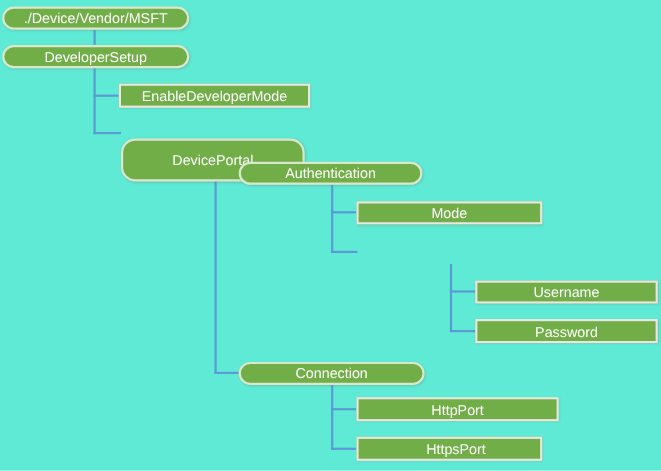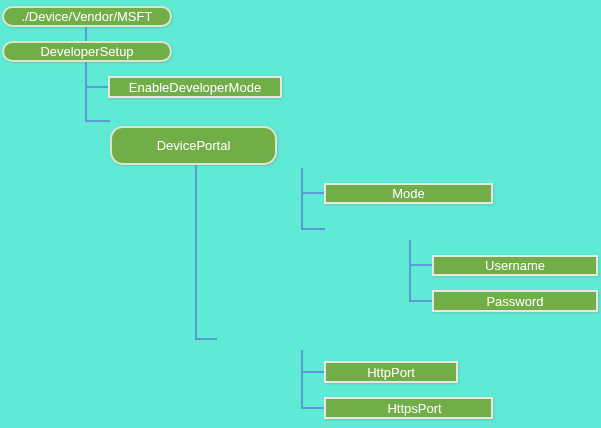--- a/index.html
+++ b/index.html
@@ -45,21 +45,21 @@
   #n0 {left:2px;   top:6px;   width:170px; height:21px;}
   #n1 {left:2px;   top:41px;  width:170px; height:21px;}
   #n2 {left:108px; top:76px;  width:174px; height:22px;}
   #n3 {left:110px; top:126px; width:167px; height:39px;}
   #n4 {left:217px; top:147px; width:167px; height:21px;}
   #n5 {left:324px; top:183px; width:169px; height:21px;}
   #n6 {left:325px; top:218px; width:170px; height:22px;}
   #n7 {left:432px; top:255px; width:166px; height:21px;}
   #n8 {left:432px; top:290px; width:166px; height:22px;}
   #n9 {left:217px; top:329px; width:169px; height:21px;}
-  #n10{left:324px; top:361px; width:134px; height:22px;}
+  #n10{left:324px; top:361px; width:184px; height:22px;}
   #n11{left:324px; top:397px; width:169px; height:22px;padding-left:12px;}
 
   
   #cA {left:85px;  top:27px;  height:14px;}
   #cB {left:85px;  top:62px;  height:60px;}
   #cB1{left:85px;  top:86px;  width:23px;}
   #cB2{left:85px;  top:120px; width:25px;}
   #cC {left:195px; top:133px; height:207px;}
   #cC1{left:195px; top:156px; width:22px;}
   #cC2{left:195px; top:338px; width:22px;}
@@ -92,19 +92,21 @@
   <div class="hline" id="cE1"></div>
   <div class="hline" id="cE2"></div>
   <div class="vline" id="cF"></div>
   <div class="hline" id="cF1"></div>
   <div class="hline" id="cF2"></div>
 
   <div class="node pill" id="n0">./Device/Vendor/MSFT</div>
   <div class="node pill" id="n1">DeveloperSetup</div>
   <div class="node rect" id="n2">EnableDeveloperMode</div>
   <div class="node pill" id="n3">DevicePortal</div>
+  <div class="node pill" id="n4">Authentication</div>
   <div class="node rect" id="n5">Mode</div>
   <div class="node rect" id="n7">Username</div>
   <div class="node rect" id="n8">Password</div>
+  <div class="node pill" id="n9">Connection</div>
   <div class="node rect" id="n10">HttpPort</div>
   <div class="node rect" id="n11">HttpsPort</div>
 
 </div>
 
 </body></html>

